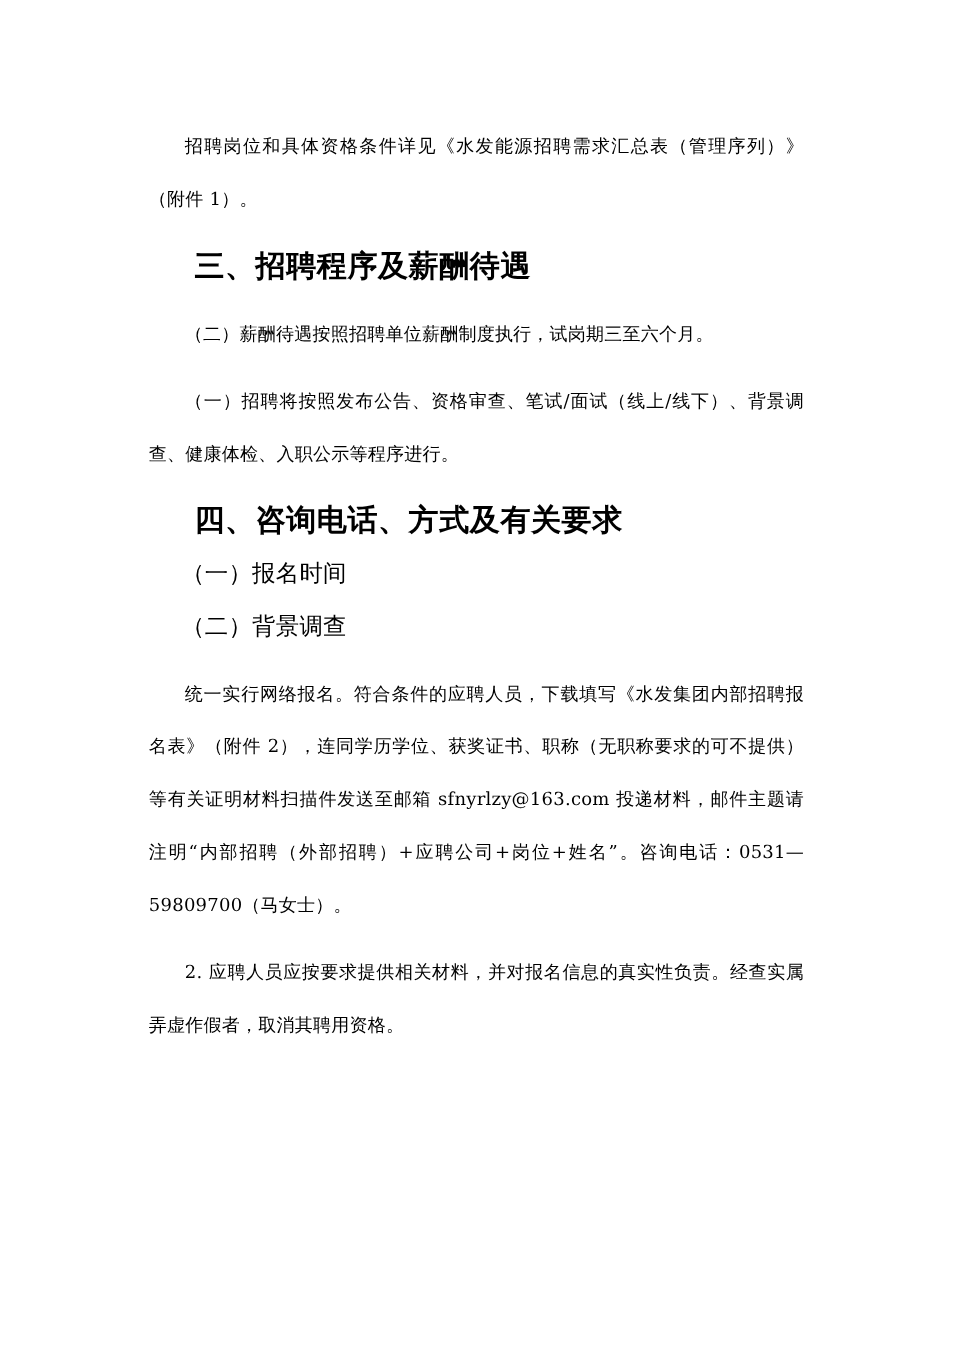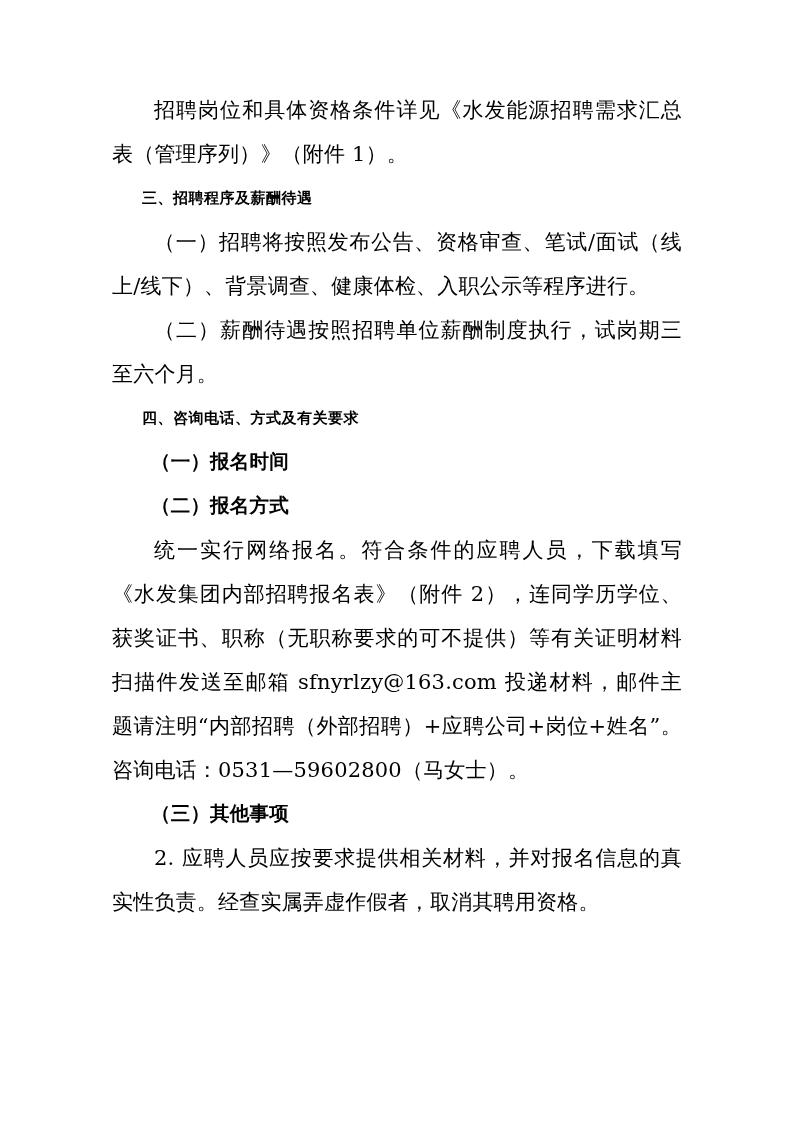--- a/index.html
+++ b/index.html
@@ -23,63 +23,62 @@
     padding: 88px 112px 60px 112px;
   }
   .doc-body {
     font-size: 19.5px;
     line-height: 44px;
     letter-spacing: 0.2px;
     text-align: justify;
     text-justify: inter-ideograph;
   }
   .para {
-    margin: 0;
+    margin: 12px;
     text-indent: 2em;
-    font-size: 21px;
+    font-size: 15px;
     line-height: 44px;
   }
   .heading {
     margin: 0;
     text-indent: 2em;
     font-weight: bold;
-    font-size: 15px;
+    font-size: 25px;
     line-height: 44px;
     letter-spacing: 0.5px;
   }
   .subheading {
     margin: 0;
     text-indent: 2em;
-    font-weight: bold;
+    font-weight: normal;
     font-size: 19.5px;
     line-height: 44px;
   }
 </style>
 </head>
 <body>
 
 <div class="page">
   <div class="doc-body">
 
     <p class="para">招聘岗位和具体资格条件详见《水发能源招聘需求汇总表（管理序列）》（附件 1）。</p>
 
     <p class="heading">三、招聘程序及薪酬待遇</p>
 
+    <p class="para">（二）薪酬待遇按照招聘单位薪酬制度执行，试岗期三至六个月。</p>
+
     <p class="para">（一）招聘将按照发布公告、资格审查、笔试/面试（线上/线下）、背景调查、健康体检、入职公示等程序进行。</p>
-
-    <p class="para">（二）薪酬待遇按照招聘单位薪酬制度执行，试岗期三至六个月。</p>
 
     <p class="heading">四、咨询电话、方式及有关要求</p>
 
     <p class="subheading">（一）报名时间</p>
 
 
-    <p class="subheading">（二）报名方式</p>
+    <p class="subheading">（二）背景调查</p>
 
-    <p class="para">统一实行网络报名。符合条件的应聘人员，下载填写《水发集团内部招聘报名表》（附件 2），连同学历学位、获奖证书、职称（无职称要求的可不提供）等有关证明材料扫描件发送至邮箱 sfnyrlzy@163.com 投递材料，邮件主题请注明“内部招聘（外部招聘）+应聘公司+岗位+姓名”。咨询电话：0531—59602800（马女士）。</p>
+    <p class="para">统一实行网络报名。符合条件的应聘人员，下载填写《水发集团内部招聘报名表》（附件 2），连同学历学位、获奖证书、职称（无职称要求的可不提供）等有关证明材料扫描件发送至邮箱 sfnyrlzy@163.com 投递材料，邮件主题请注明“内部招聘（外部招聘）+应聘公司+岗位+姓名”。咨询电话：0531—59809700（马女士）。</p>
 
-    <p class="subheading">（三）其他事项</p>
 
 
     <p class="para">2. 应聘人员应按要求提供相关材料，并对报名信息的真实性负责。经查实属弄虚作假者，取消其聘用资格。</p>
 
   </div>
 </div>
 
 </body></html>

